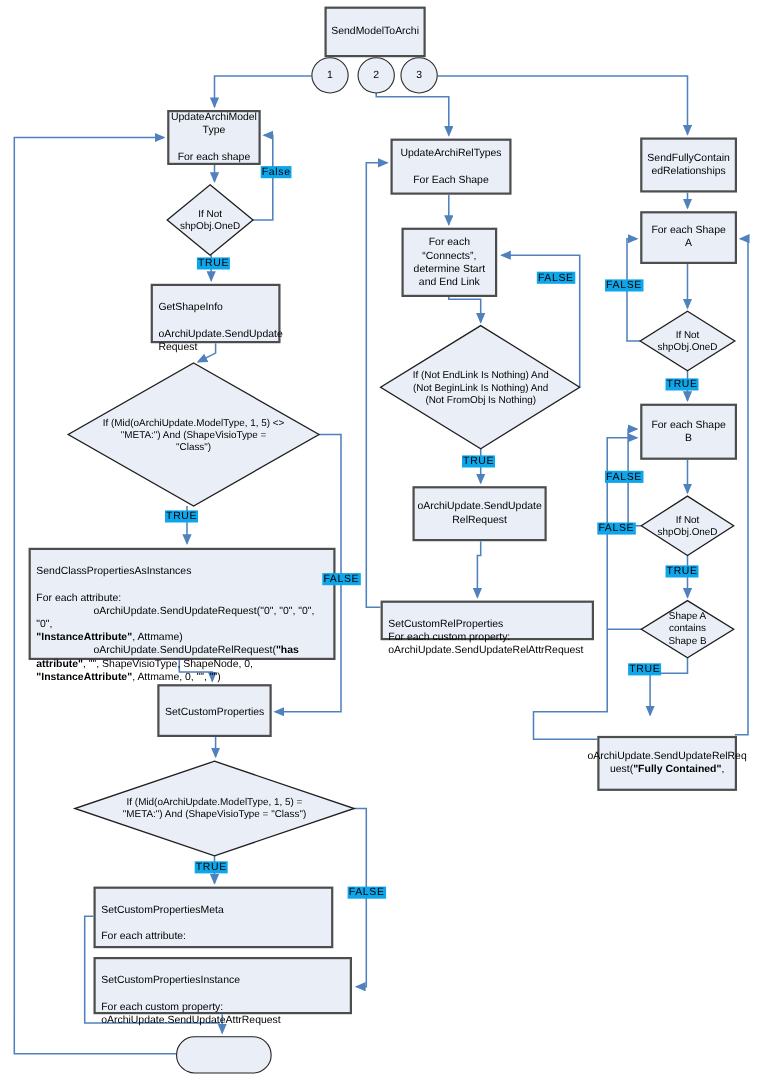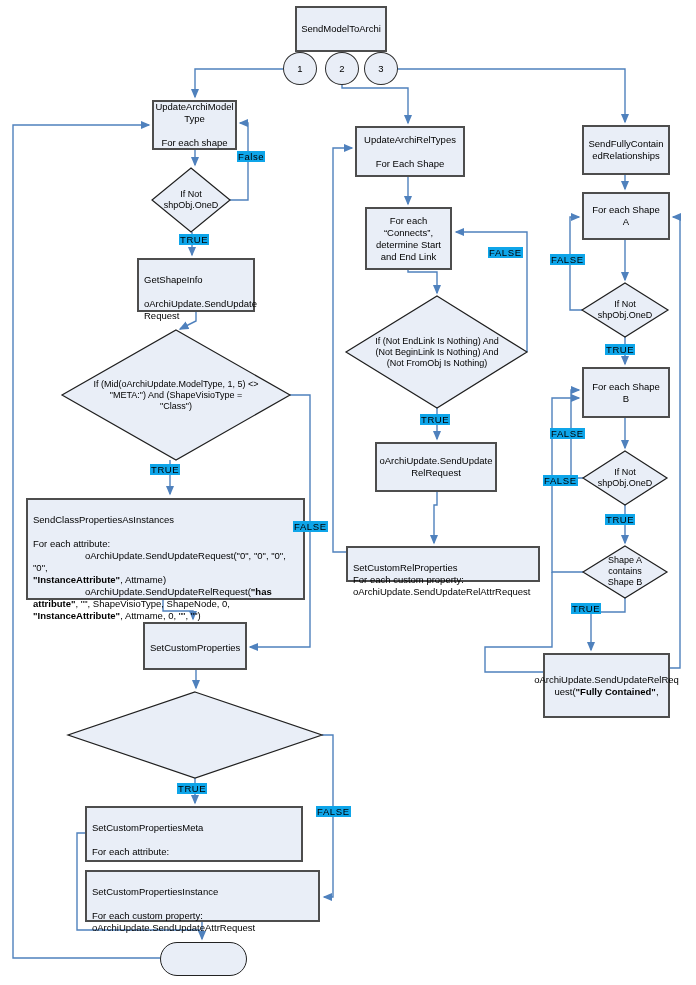--- a/index.html
+++ b/index.html
@@ -128,26 +128,27 @@
 
   <div class="node center" style="left:582px;top:125px;width:88px;height:50px">
     <span>SendFullyContain<br>edRelationships</span>
   </div>
   <div class="node center" style="left:582px;top:192px;width:88px;height:48px">
     <span>For each Shape A</span>
   </div>
   <div class="node center" style="left:582px;top:367px;width:88px;height:51px">
     <span>For each Shape B</span>
   </div>
-  <div class="node center" style="left:543px;top:653px;width:127px;height:65px">
+  <div class="node center" style="left:543px;top:669px;width:127px;height:50px">
     <span>oArchiUpdate.SendUpdateRelReq<br>uest(<b>"Fully Contained"</b>,</span>
   </div>
 
   <div class="dtext" style="left:146px;top:189px;width:90px">If Not<br>shpObj.OneD</div>
   <div class="dtext" style="left:76px;top:379px;width:200px">If (Mid(oArchiUpdate.ModelType, 1, 5) &lt;&gt;<br>"META:") And (ShapeVisioType =<br>"Class")</div>
+  <div class="dtext" style="left:72px;top:724px;width:246px">If (Mid(oArchiUpdate.ModelType, 1, 5) =<br>"META:") And (ShapeVisioType = "Class")</div>
   <div class="dtext" style="left:350px;top:336px;width:174px">If (Not EndLink Is Nothing) And<br>(Not BeginLink Is Nothing) And<br>(Not FromObj Is Nothing)</div>
   <div class="dtext" style="left:588px;top:299px;width:74px">If Not<br>shpObj.OneD</div>
   <div class="dtext" style="left:588px;top:467px;width:74px">If Not<br>shpObj.OneD</div>
   <div class="dtext" style="left:593px;top:555px;width:64px">Shape A<br>contains<br>Shape B</div>
 
   <div class="lbl" style="left:237px;top:151px">False</div>
   <div class="lbl" style="left:179px;top:234px">TRUE</div>
   <div class="lbl" style="left:150px;top:464px">TRUE</div>
   <div class="lbl" style="left:293px;top:521px">FALSE</div>
   <div class="lbl" style="left:177px;top:783px">TRUE</div>

